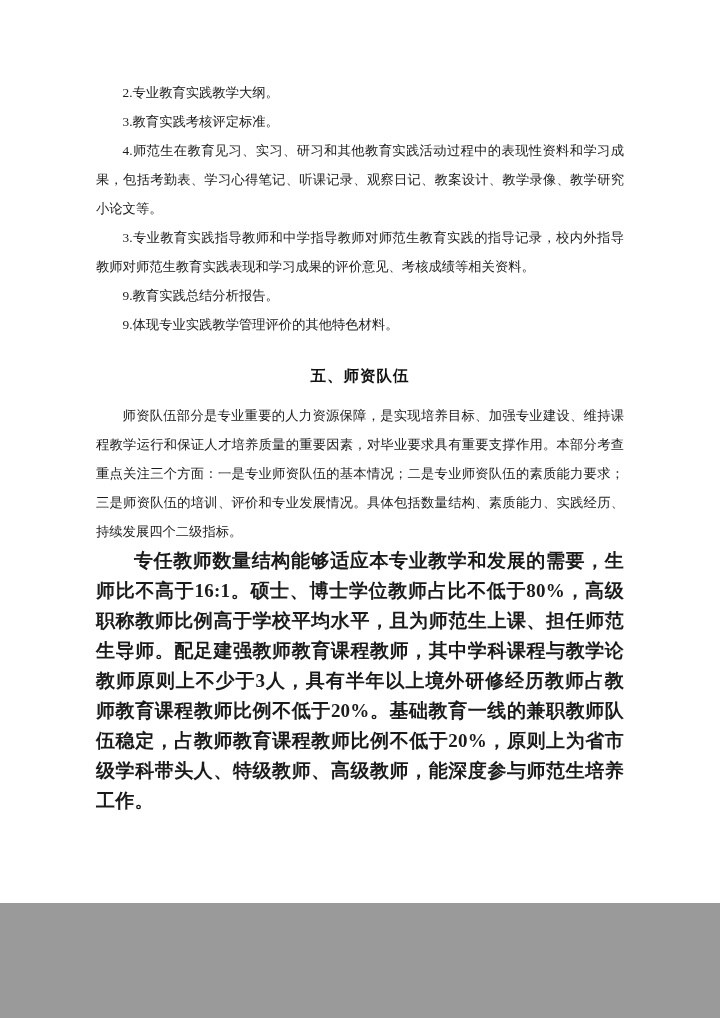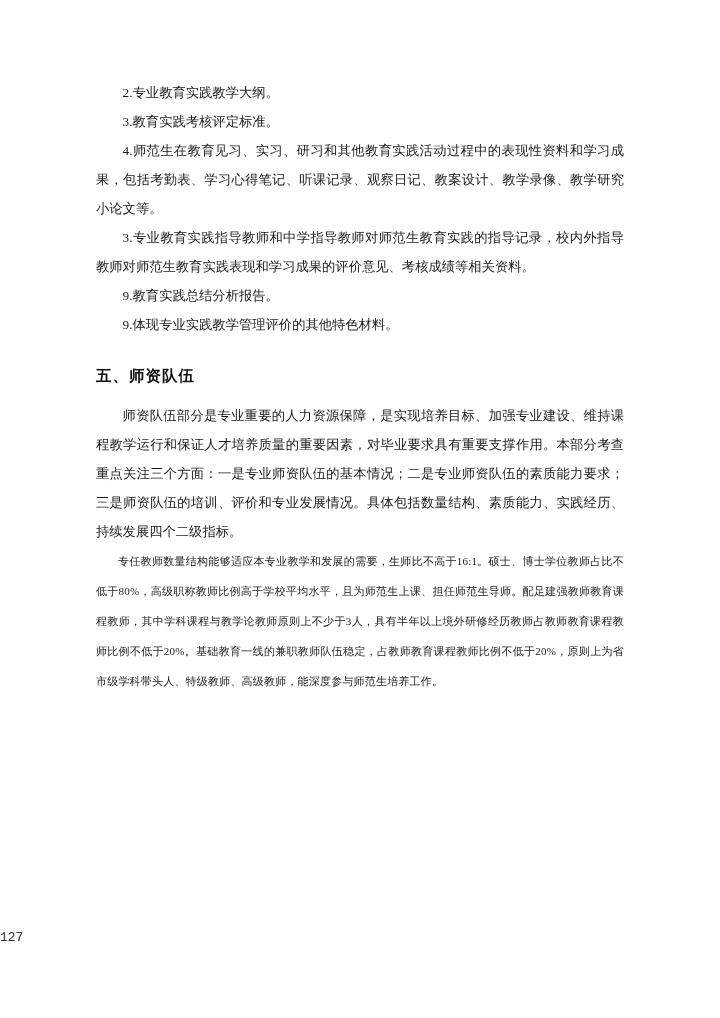--- a/index.html
+++ b/index.html
@@ -5,21 +5,21 @@
   html, body {
     margin: 0;
     padding: 0;
     background: #9a9a9a;
   }
   body {
     font-family: "Liberation Serif", "DejaVu Serif", serif;
   }
   .page {
     width: 720px;
-    height: 1018px;
+    height: 903px;
     background: #ffffff;
     margin: 0 auto;
     position: relative;
     box-sizing: border-box;
     overflow: hidden;
   }
   .content {
     position: absolute;
     left: 96px;
     top: 78px;
@@ -32,39 +32,39 @@
     color: #1b1b1b;
     text-align: justify;
     text-justify: inter-ideograph;
   }
   .indent2 {
     text-indent: 2em;
   }
   .section-title {
     margin-top: 22px;
     margin-bottom: 10px;
-    text-align: left;
+    text-align: center;
     font-size: 15.5px;
     font-weight: bold;
     letter-spacing: 1px;
     color: #111;
     line-height: 30px;
   }
   .sub-title {
     margin-top: 16px;
     margin-bottom: 8px;
     font-size: 15px;
     font-weight: bold;
     color: #111;
     text-indent: 1.3em;
     line-height: 30px;
   }
   .bold-block p {
-    font-weight: normal;
-    font-size: 11px;
+    font-weight: bold;
+    font-size: 19px;
     line-height: 30px;
     letter-spacing: 0.2px;
   }
   .page-number {
     position: absolute;
     left: 0;
     right: 0;
     top: 930px;
     text-align: left;
     font-size: 13px;

